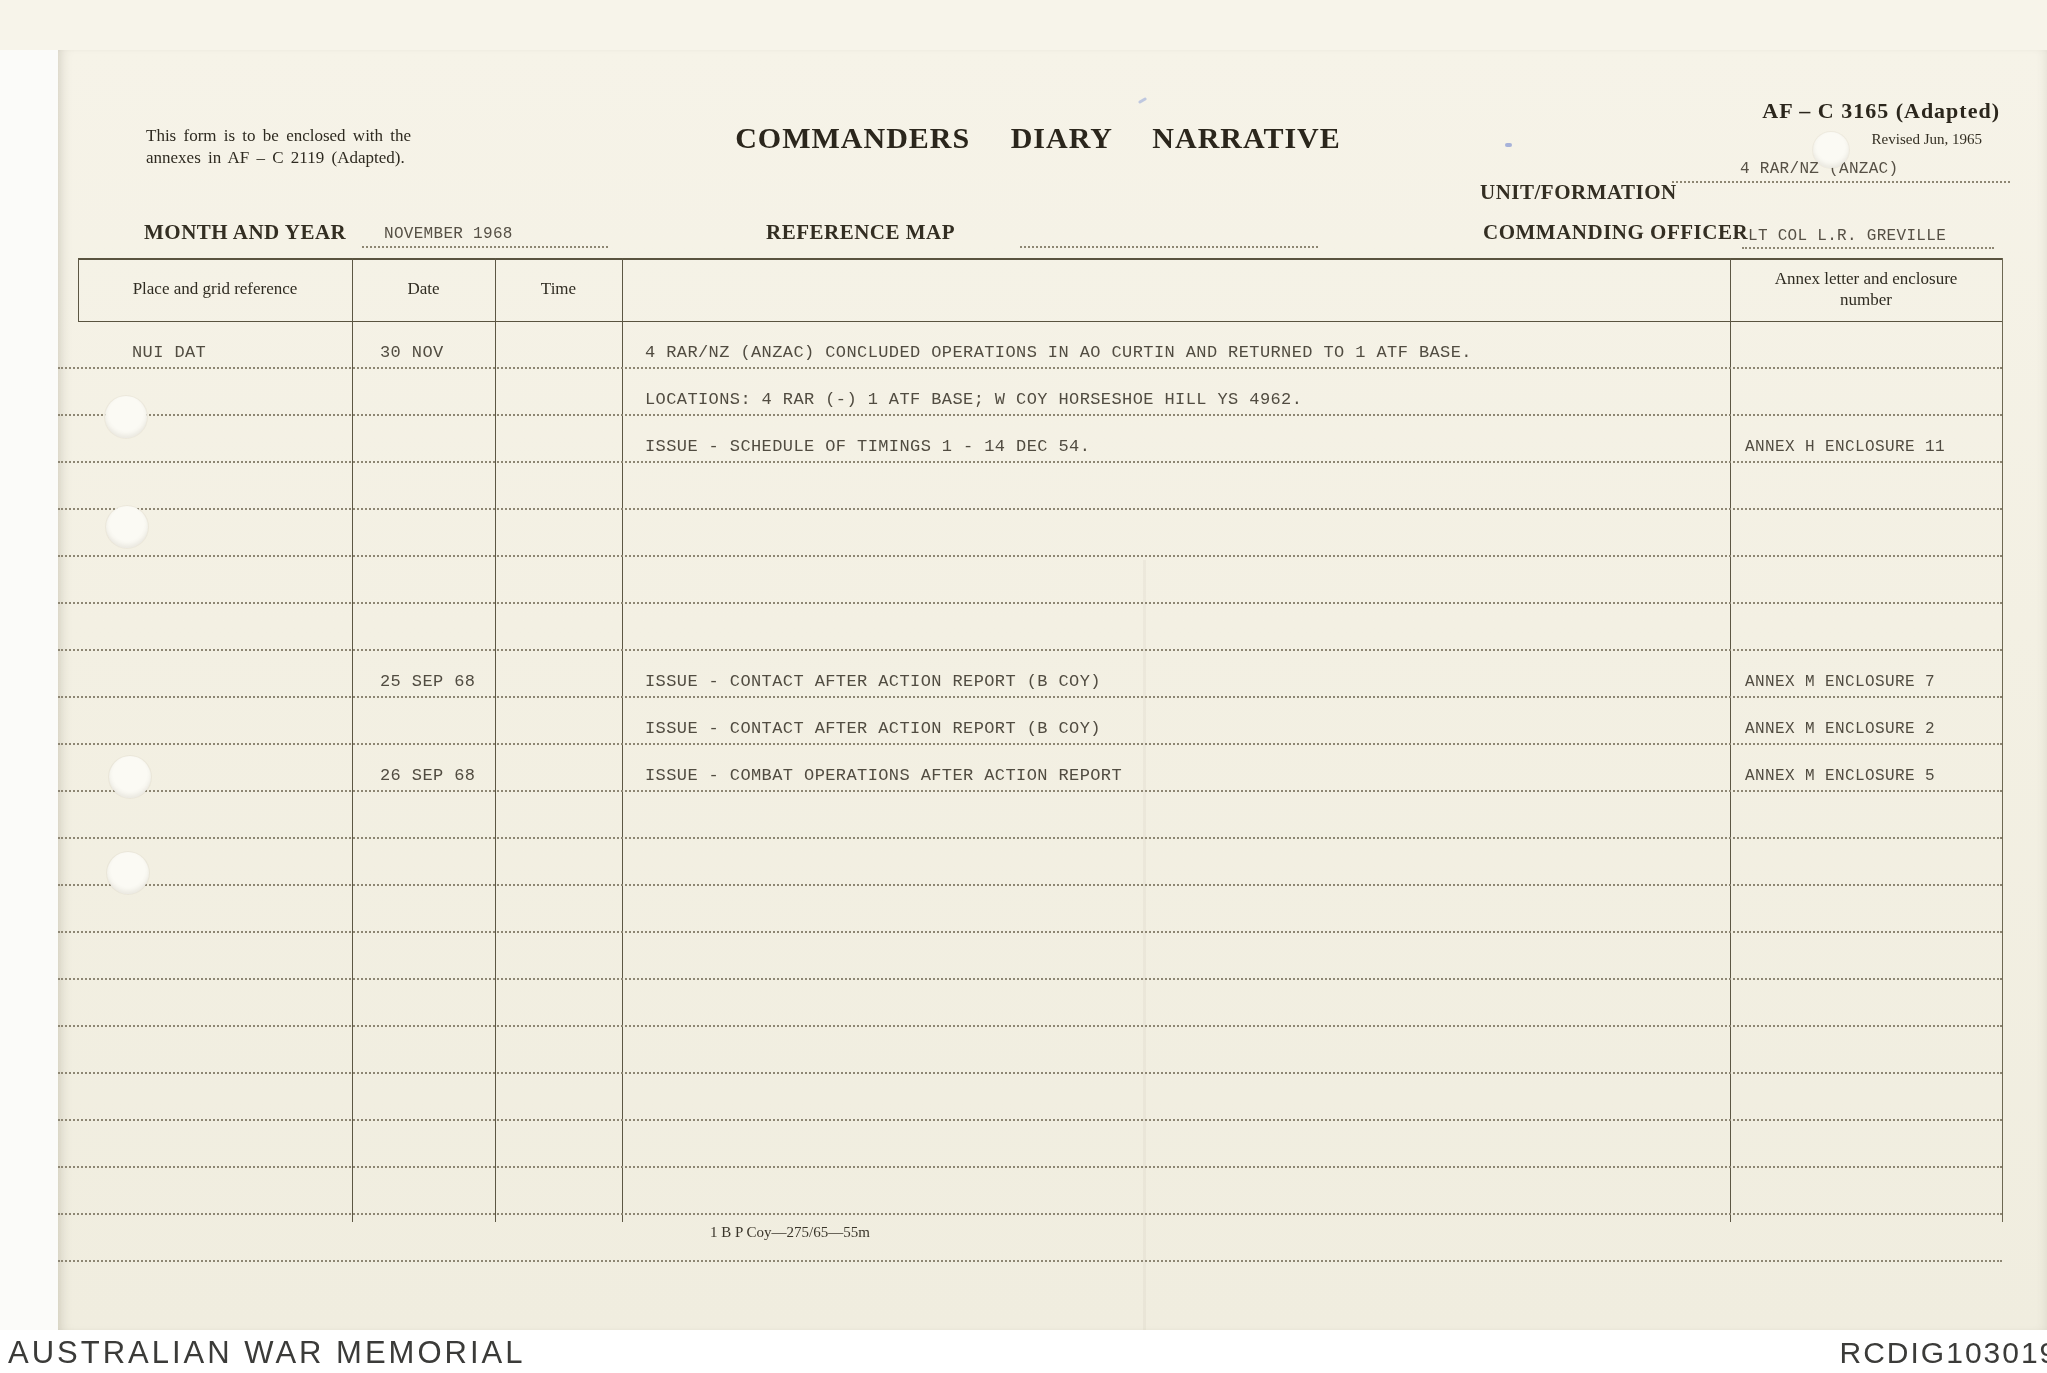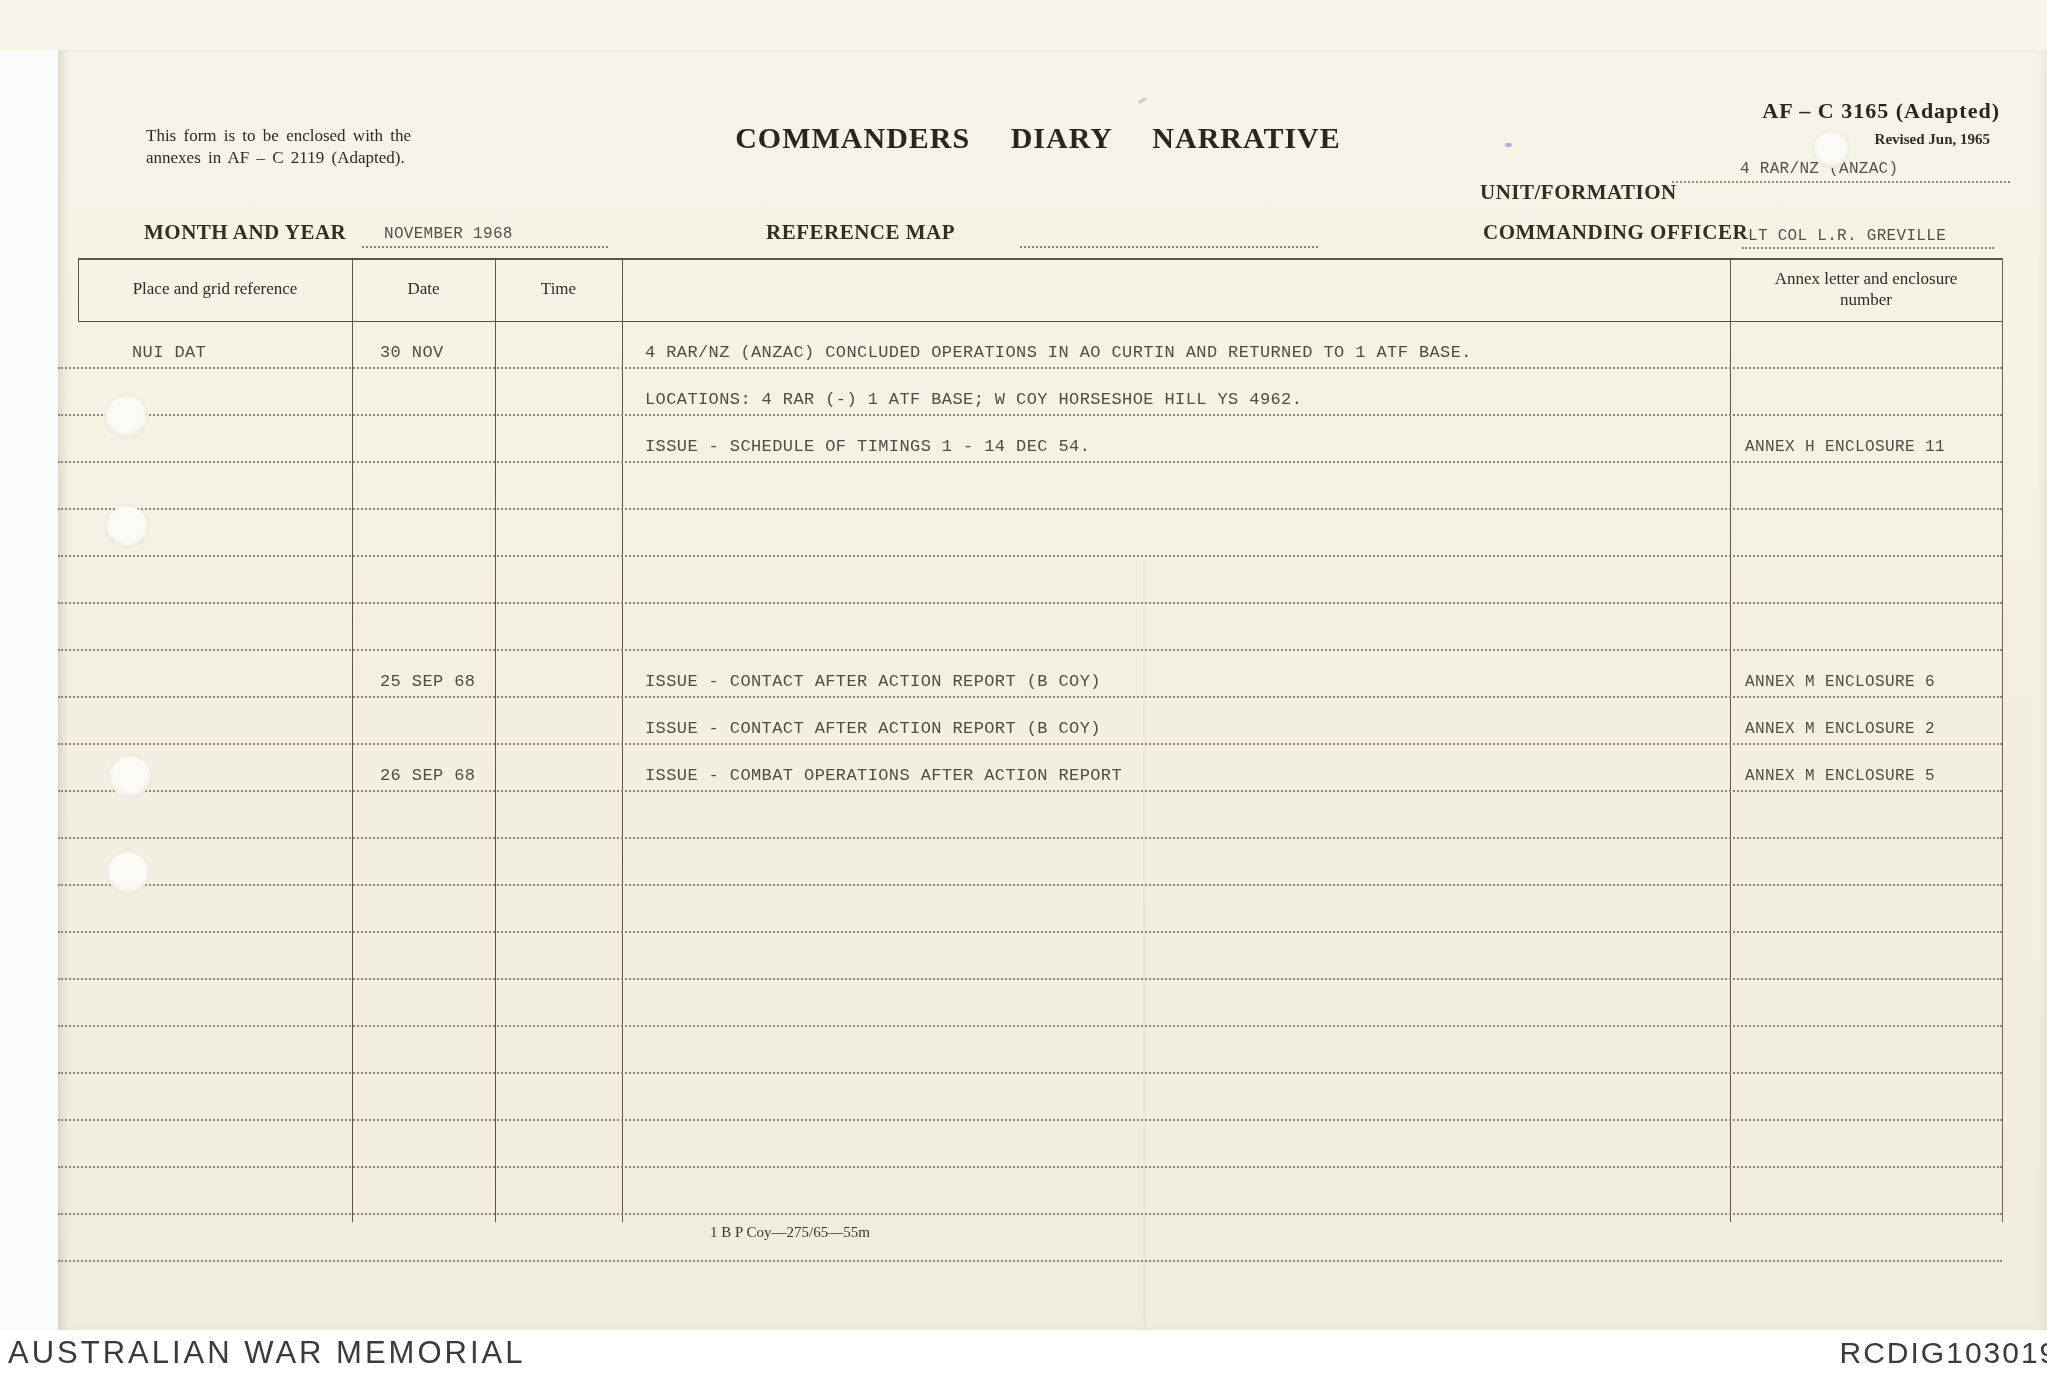--- a/index.html
+++ b/index.html
@@ -14,21 +14,21 @@
          box-shadow:inset 10px 0 14px -10px rgba(60,50,30,.25), inset -8px 0 12px -8px rgba(60,50,30,.12);}
   .crease{position:absolute;top:560px;left:1143px;width:3px;height:770px;background:rgba(110,100,80,.05);}
   
   .hole{position:absolute;border-radius:50%;background:#fbfaf4;
         box-shadow:inset 0 -3px 4px rgba(90,80,60,.10), 0 0 0 1px rgba(90,80,60,.05);z-index:5;}
   
   .note{position:absolute;left:146px;top:125px;font-size:17px;line-height:22px;word-spacing:3px;color:#2e2a20;}
   .title{position:absolute;left:598px;top:121px;width:880px;text-align:center;
          font-size:30px;font-weight:bold;letter-spacing:1px;word-spacing:32px;color:#2b261c;}
   .form-number{position:absolute;right:47px;top:98px;font-size:22px;font-weight:bold;letter-spacing:1px;color:#2b261c;}
-  .revision{position:absolute;right:57px;top:131px;font-size:15px;font-weight:bold;color:#332e22;}
+  .revision{position:absolute;right:65px;top:131px;font-size:15px;font-weight:normal;color:#332e22;}
   .field-label{position:absolute;font-size:21px;font-weight:bold;letter-spacing:.5px;color:#332e22;white-space:nowrap;}
   .dotline{position:absolute;height:24px;border-bottom:2px dotted #8d8673;}
   .typed{font-family:"Liberation Mono", monospace;color:#565045;white-space:nowrap;}
   .typed-val{position:absolute;font-size:16px;letter-spacing:.3px;}
   
   .hline{position:absolute;border-top:2px solid #59533f;}
   .vline{position:absolute;width:0;border-left:1.5px solid #5d5744;}
   .th{position:absolute;top:260px;height:58px;display:flex;align-items:center;justify-content:center;
       text-align:center;font-size:17px;line-height:1.25;color:#2f2b21;}
   .th > span{display:block;}
@@ -115,21 +115,21 @@
         <span class="cell cell-event">ISSUE - SCHEDULE OF TIMINGS 1 - 14 DEC 54.</span>
         <span class="cell cell-annex">ANNEX H ENCLOSURE 11</span>
       </div>
       <div class="t-row"></div>
       <div class="t-row"></div>
       <div class="t-row"></div>
       <div class="t-row"></div>
       <div class="t-row">
         <span class="cell cell-date">25 SEP 68</span>
         <span class="cell cell-event">ISSUE - CONTACT AFTER ACTION REPORT (B COY)</span>
-        <span class="cell cell-annex">ANNEX M ENCLOSURE 6</span>
+        <span class="cell cell-annex">ANNEX M ENCLOSURE 7</span>
       </div>
       <div class="t-row">
         <span class="cell cell-event">ISSUE - CONTACT AFTER ACTION REPORT (B COY)</span>
         <span class="cell cell-annex">ANNEX M ENCLOSURE 2</span>
       </div>
       <div class="t-row">
         <span class="cell cell-date">26 SEP 68</span>
         <span class="cell cell-event">ISSUE - COMBAT OPERATIONS AFTER ACTION REPORT</span>
         <span class="cell cell-annex">ANNEX M ENCLOSURE 5</span>
       </div>

